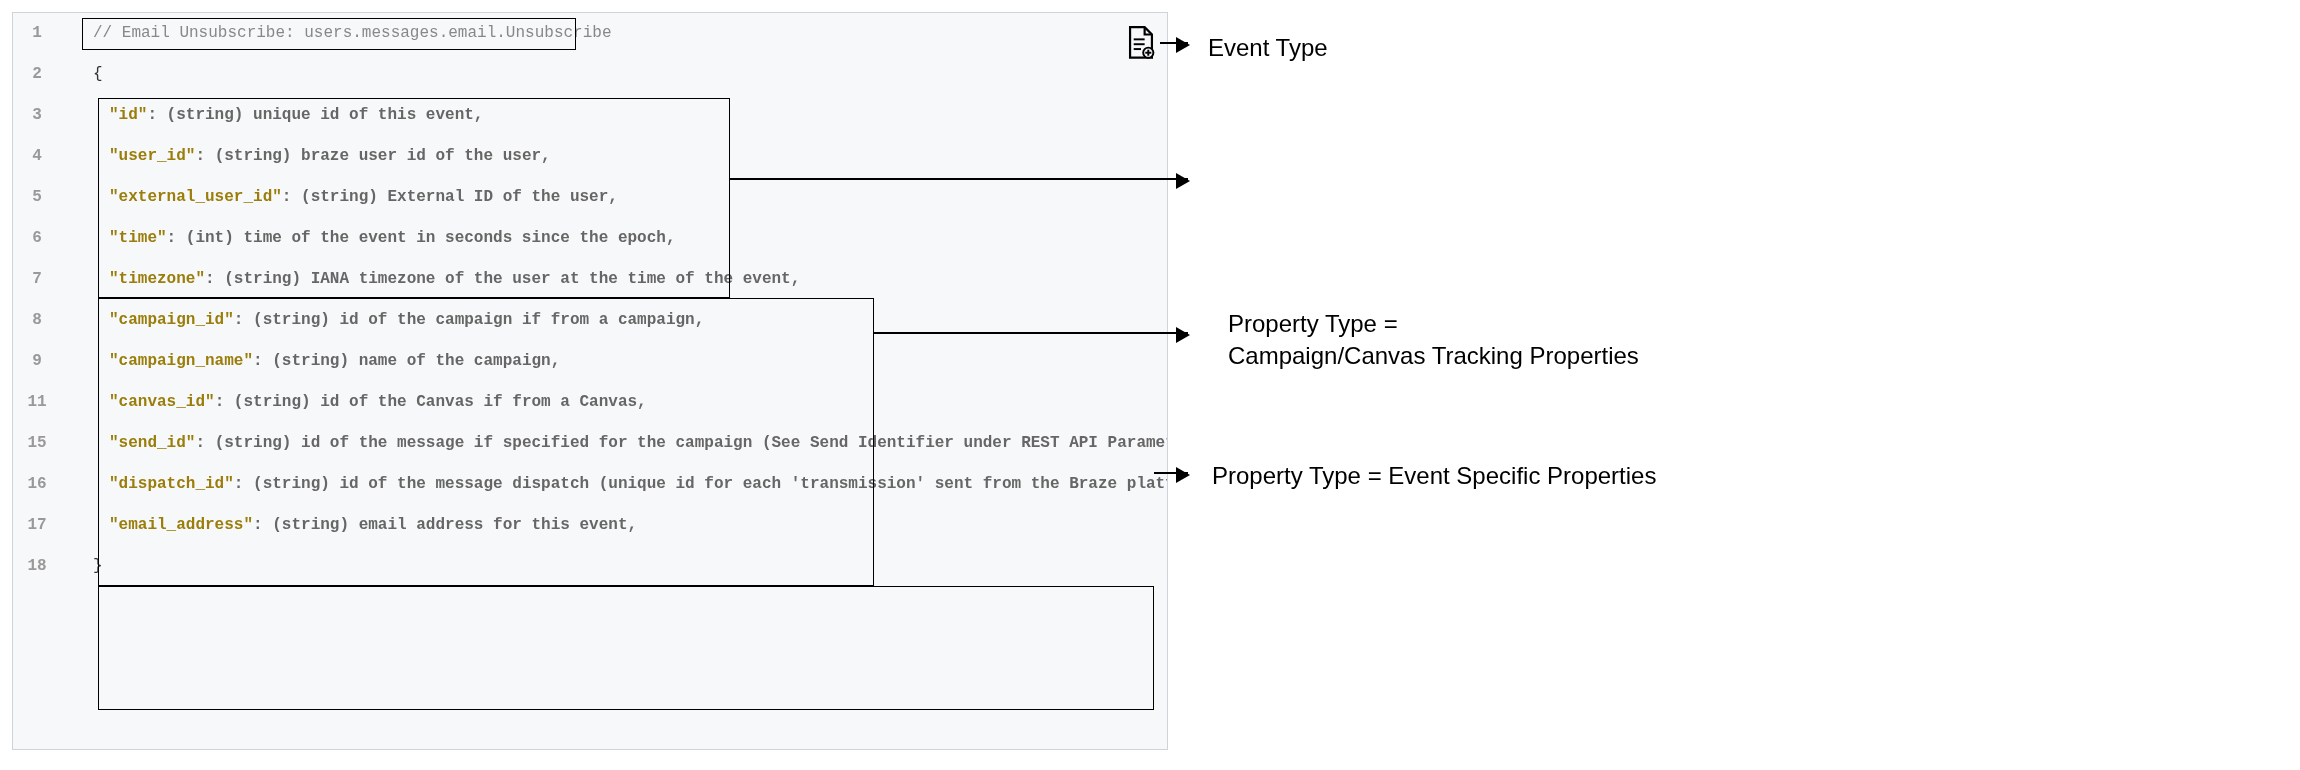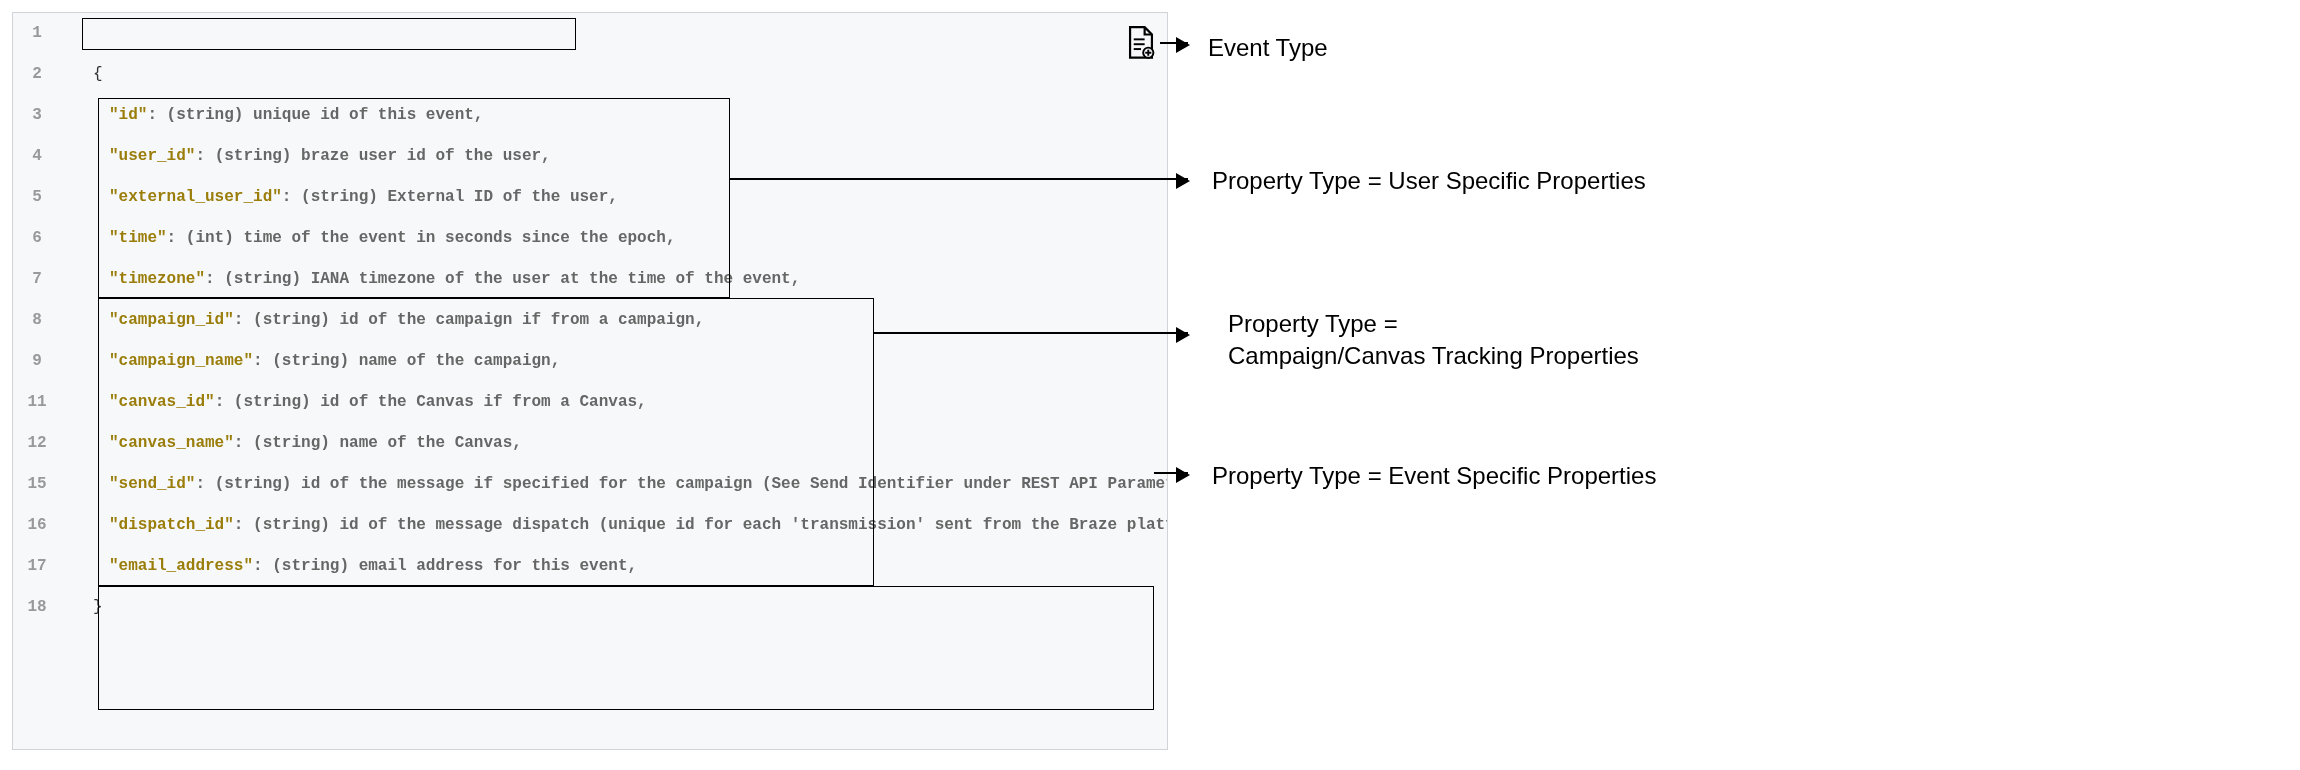--- a/index.html
+++ b/index.html
@@ -94,20 +94,21 @@
 </head>
 <body>
 
 <div class="stage">
 
   <div class="code-block">
     <div class="code-lines">
 
       <div class="line">
         <div class="gutter">1</div>
+        <div class="code indent1"><span class="tok-comment">// Email Unsubscribe: users.messages.email.Unsubscribe</span></div>
       </div>
 
       <div class="line">
         <div class="gutter">2</div>
         <div class="code indent1"><span class="tok-punc">{</span></div>
       </div>
 
       <div class="line">
         <div class="gutter">3</div>
         <div class="code indent2"><span class="tok-key">"id"</span><span class="tok-desc">: (string) unique id of this event,</span></div>
@@ -132,24 +133,20 @@
         <div class="gutter">8</div>
         <div class="code indent2"><span class="tok-key">"campaign_id"</span><span class="tok-desc">: (string) id of the campaign if from a campaign,</span></div>
       </div>
       <div class="line">
         <div class="gutter">9</div>
         <div class="code indent2"><span class="tok-key">"campaign_name"</span><span class="tok-desc">: (string) name of the campaign,</span></div>
       </div>
       <div class="line">
         <div class="gutter">11</div>
         <div class="code indent2"><span class="tok-key">"canvas_id"</span><span class="tok-desc">: (string) id of the Canvas if from a Canvas,</span></div>
-      </div>
-      <div class="line">
-        <div class="gutter">12</div>
-        <div class="code indent2"><span class="tok-key">"canvas_name"</span><span class="tok-desc">: (string) name of the Canvas,</span></div>
       </div>
       <div class="line">
         <div class="gutter">15</div>
         <div class="code indent2"><span class="tok-key">"send_id"</span><span class="tok-desc">: (string) id of the message if specified for the campaign (See Send Identifier under REST API Parameter Definition</span></div>
       </div>
       <div class="line">
         <div class="gutter">16</div>
         <div class="code indent2"><span class="tok-key">"dispatch_id"</span><span class="tok-desc">: (string) id of the message dispatch (unique id for each 'transmission' sent from the Braze platform). Users w</span></div>
       </div>
       <div class="line">
@@ -180,20 +177,19 @@
   <div class="box box-lines3-7"></div>
   <div class="box box-lines8-14"></div>
   <div class="box box-lines15-17"></div>
 
   <div class="arrow arrow-doc"></div>
   <div class="arrow arrow2"></div>
   <div class="arrow arrow3"></div>
   <div class="arrow arrow4"></div>
 
   <div class="anno anno1"><span>Event Type</span></div>
-  <div class="anno anno2"><span>Property Type = User Specific Properties</span></div>
   <div class="anno anno3">
     <span>Property Type =</span><br>
     <span>Campaign/Canvas Tracking Properties</span>
   </div>
   <div class="anno anno4"><span>Property Type = Event Specific Properties</span></div>
 
 </div>
 
 </body></html>

